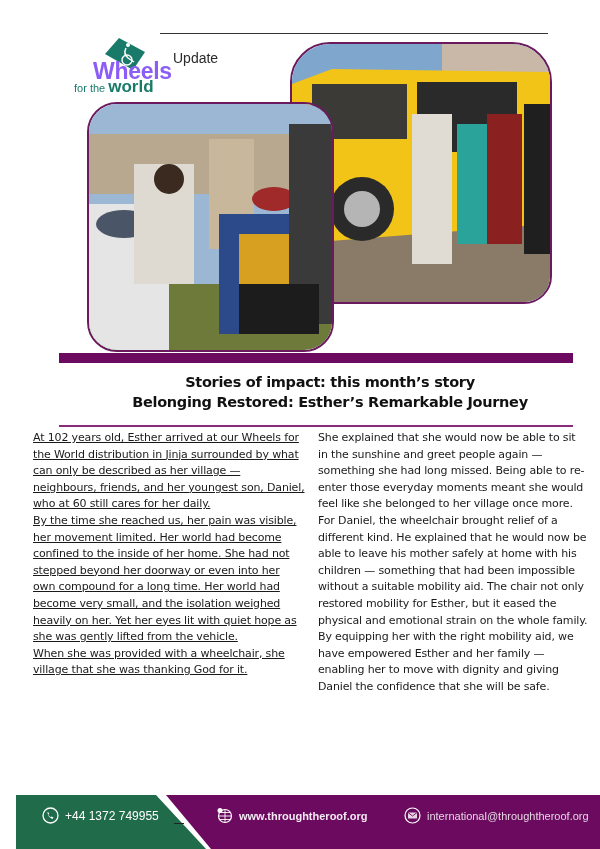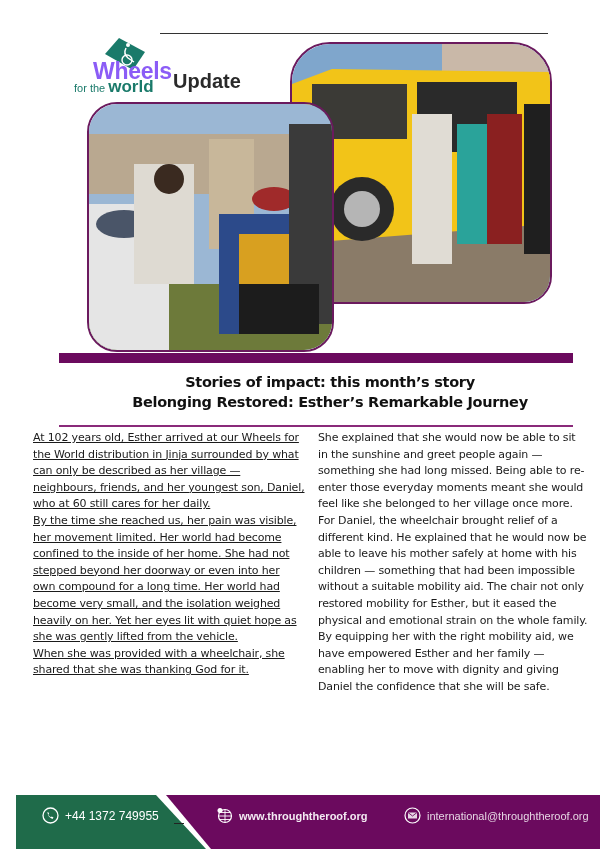--- a/index.html
+++ b/index.html
@@ -3,21 +3,21 @@
 <meta charset="utf-8">
 <style>
   html, body { margin:0; padding:0; }
   body { width:600px; height:849px; background:#ffffff; position:relative; overflow:hidden; font-family:"DejaVu Sans", sans-serif; color:#1a1a1a; }
   .top-rule { position:absolute; left:160px; top:33px; width:388px; height:1px; background:#333; }
   .logo { position:absolute; left:58px; top:38px; width:105px; height:56px; }
   .logo-mark { position:absolute; left:47px; top:0px; width:40px; height:32px; }
   .logo-text1 { position:absolute; left:1px; top:20px; font-family:"Liberation Sans", sans-serif; font-weight:bold; font-size:23px; color:#8b5cf6; letter-spacing:-0.3px;margin-left:34px; }
   .logo-text2 { position:absolute; left:16px; top:39px; font-family:"Liberation Sans", sans-serif; font-size:11px; color:#1a7a6a; }
   .logo-text2 b { font-size:17px; }
-  .update-label { position:absolute; left:173px; top:70px; font-family:"Liberation Sans", sans-serif; font-weight:bold; font-size:20px; color:#2a2a2a; }
+  .update-label { position:absolute; left:173px; top:50px; font-family:"Liberation Sans", sans-serif; font-weight:normal; font-size:14px; color:#2a2a2a; }
 
   .photo { position:absolute; border:2px solid #6b1a5e; overflow:hidden; border-radius:28px; }
   .photo-van { left:290px; top:42px; width:258px; height:258px; border-radius:40px 40px 28px 28px; }
   .photo-chair { left:87px; top:102px; width:243px; height:246px; border-radius:30px; }
   .photo svg { width:100%; height:100%; display:block; }
 
   .purple-bar { position:absolute; left:59px; top:353px; width:514px; height:10px; background:#6b0a5e; }
   .headline { position:absolute; left:0; top:372px; width:660px; text-align:center; font-family:"DejaVu Sans", sans-serif; font-weight:bold; font-size:14.5px; line-height:20px; color:#111; letter-spacing:-0.3px; }
   .thin-rule { position:absolute; left:59px; top:425px; width:514px; height:2px; background:#8a2a7a; }
 
@@ -93,21 +93,21 @@
 <div class="headline">
   <div>Stories of impact: this month’s story</div>
   <div>Belonging Restored: Esther’s Remarkable Journey</div>
 </div>
 
 <div class="thin-rule"></div>
 
 <div class="col col-left">
   <p>At 102 years old, Esther arrived at our Wheels for the World distribution in Jinja surrounded by what can only be described as her village — neighbours, friends, and her youngest son, Daniel, who at 60 still cares for her daily.</p>
   <p>By the time she reached us, her pain was visible, her movement limited.  Her world had become confined to the inside of her home. She had not stepped beyond her doorway or even into her own compound for a long time. Her world had become very small, and the isolation weighed heavily on her. Yet her eyes lit with quiet hope as she was gently lifted from the vehicle.</p>
-  <p>When she was provided with a wheelchair, she shared that she was thanking God for it.</p>
+  <p>When she was provided with a wheelchair, she village that she was thanking God for it.</p>
 </div>
 
 <div class="col col-right">
   <p>She explained that she would now be able to sit in the sunshine and greet people again — something she had long missed. Being able to re-enter those everyday moments meant she would feel like she belonged to her village once more.</p>
   <p>For Daniel, the wheelchair brought relief of a different kind. He explained that he would now be able to leave his mother safely at home with his children — something that had been impossible without a suitable mobility aid. The chair not only restored mobility for Esther, but it eased the physical and emotional strain on the whole family.</p>
   <p>By equipping her with the right mobility aid, we have empowered Esther and her family — enabling her to move with dignity and giving Daniel the confidence that she will be safe.</p>
 </div>
 
 <div class="footer">
   <div class="footer-green"></div>

